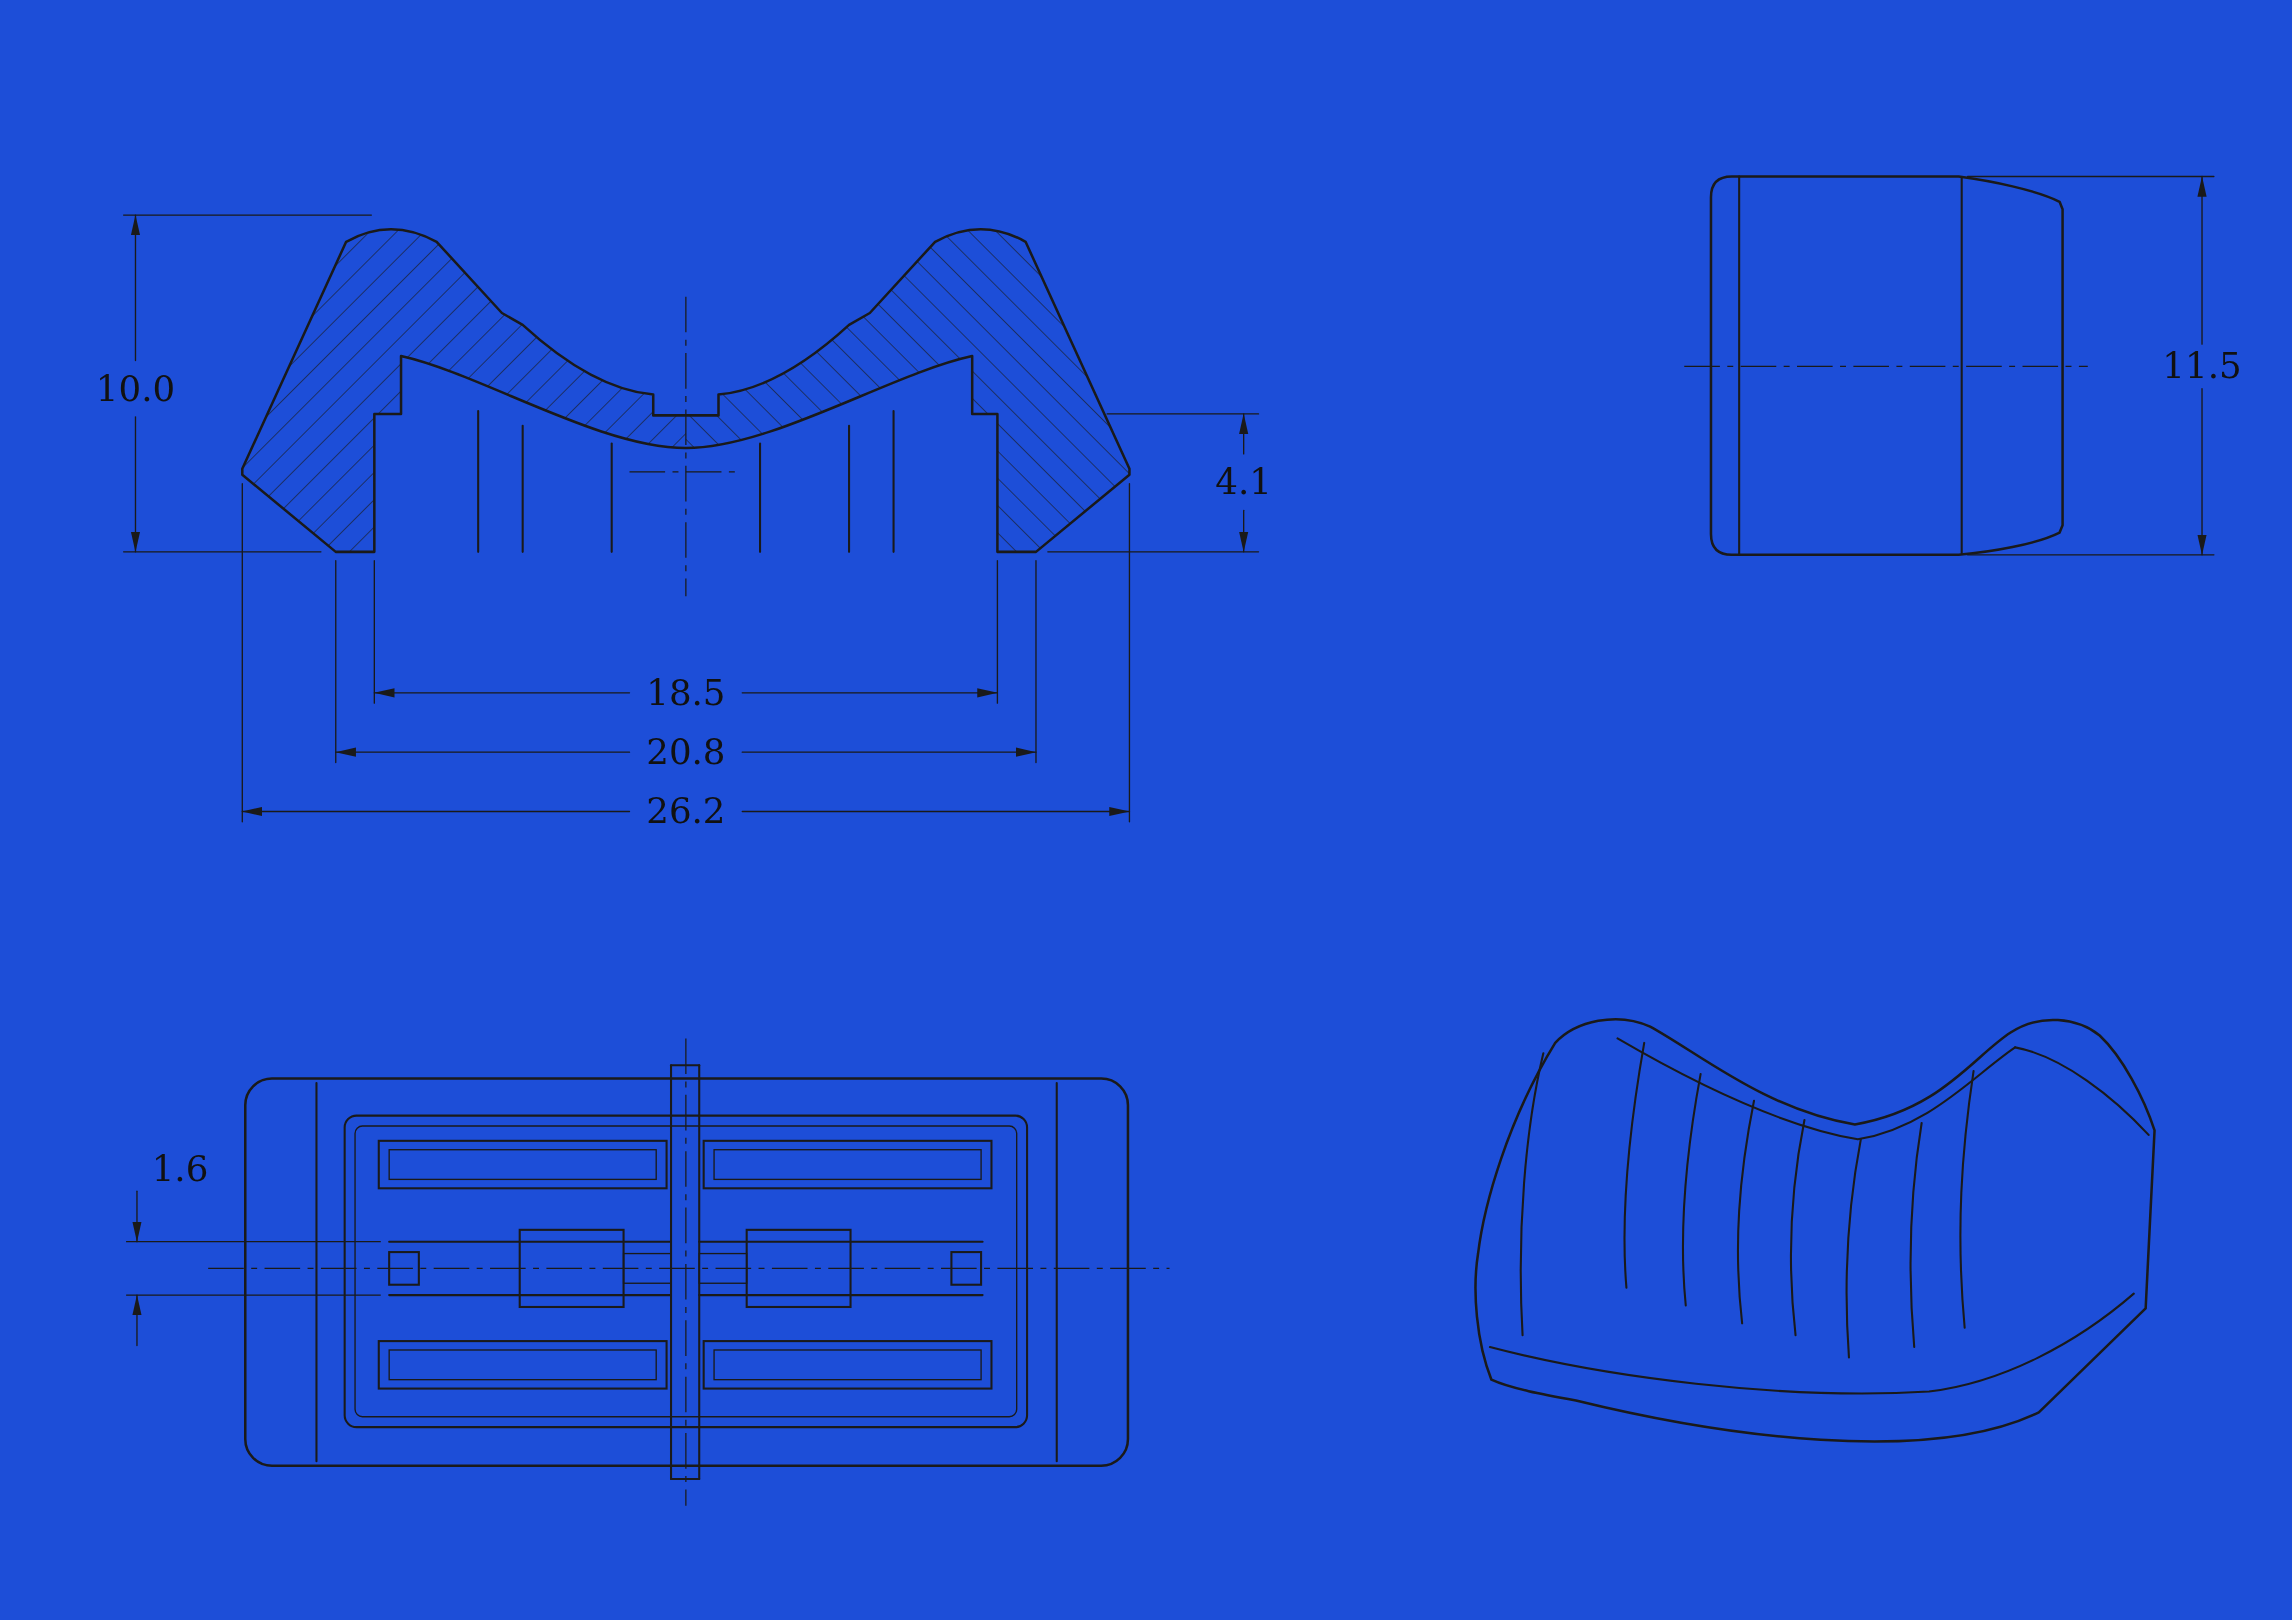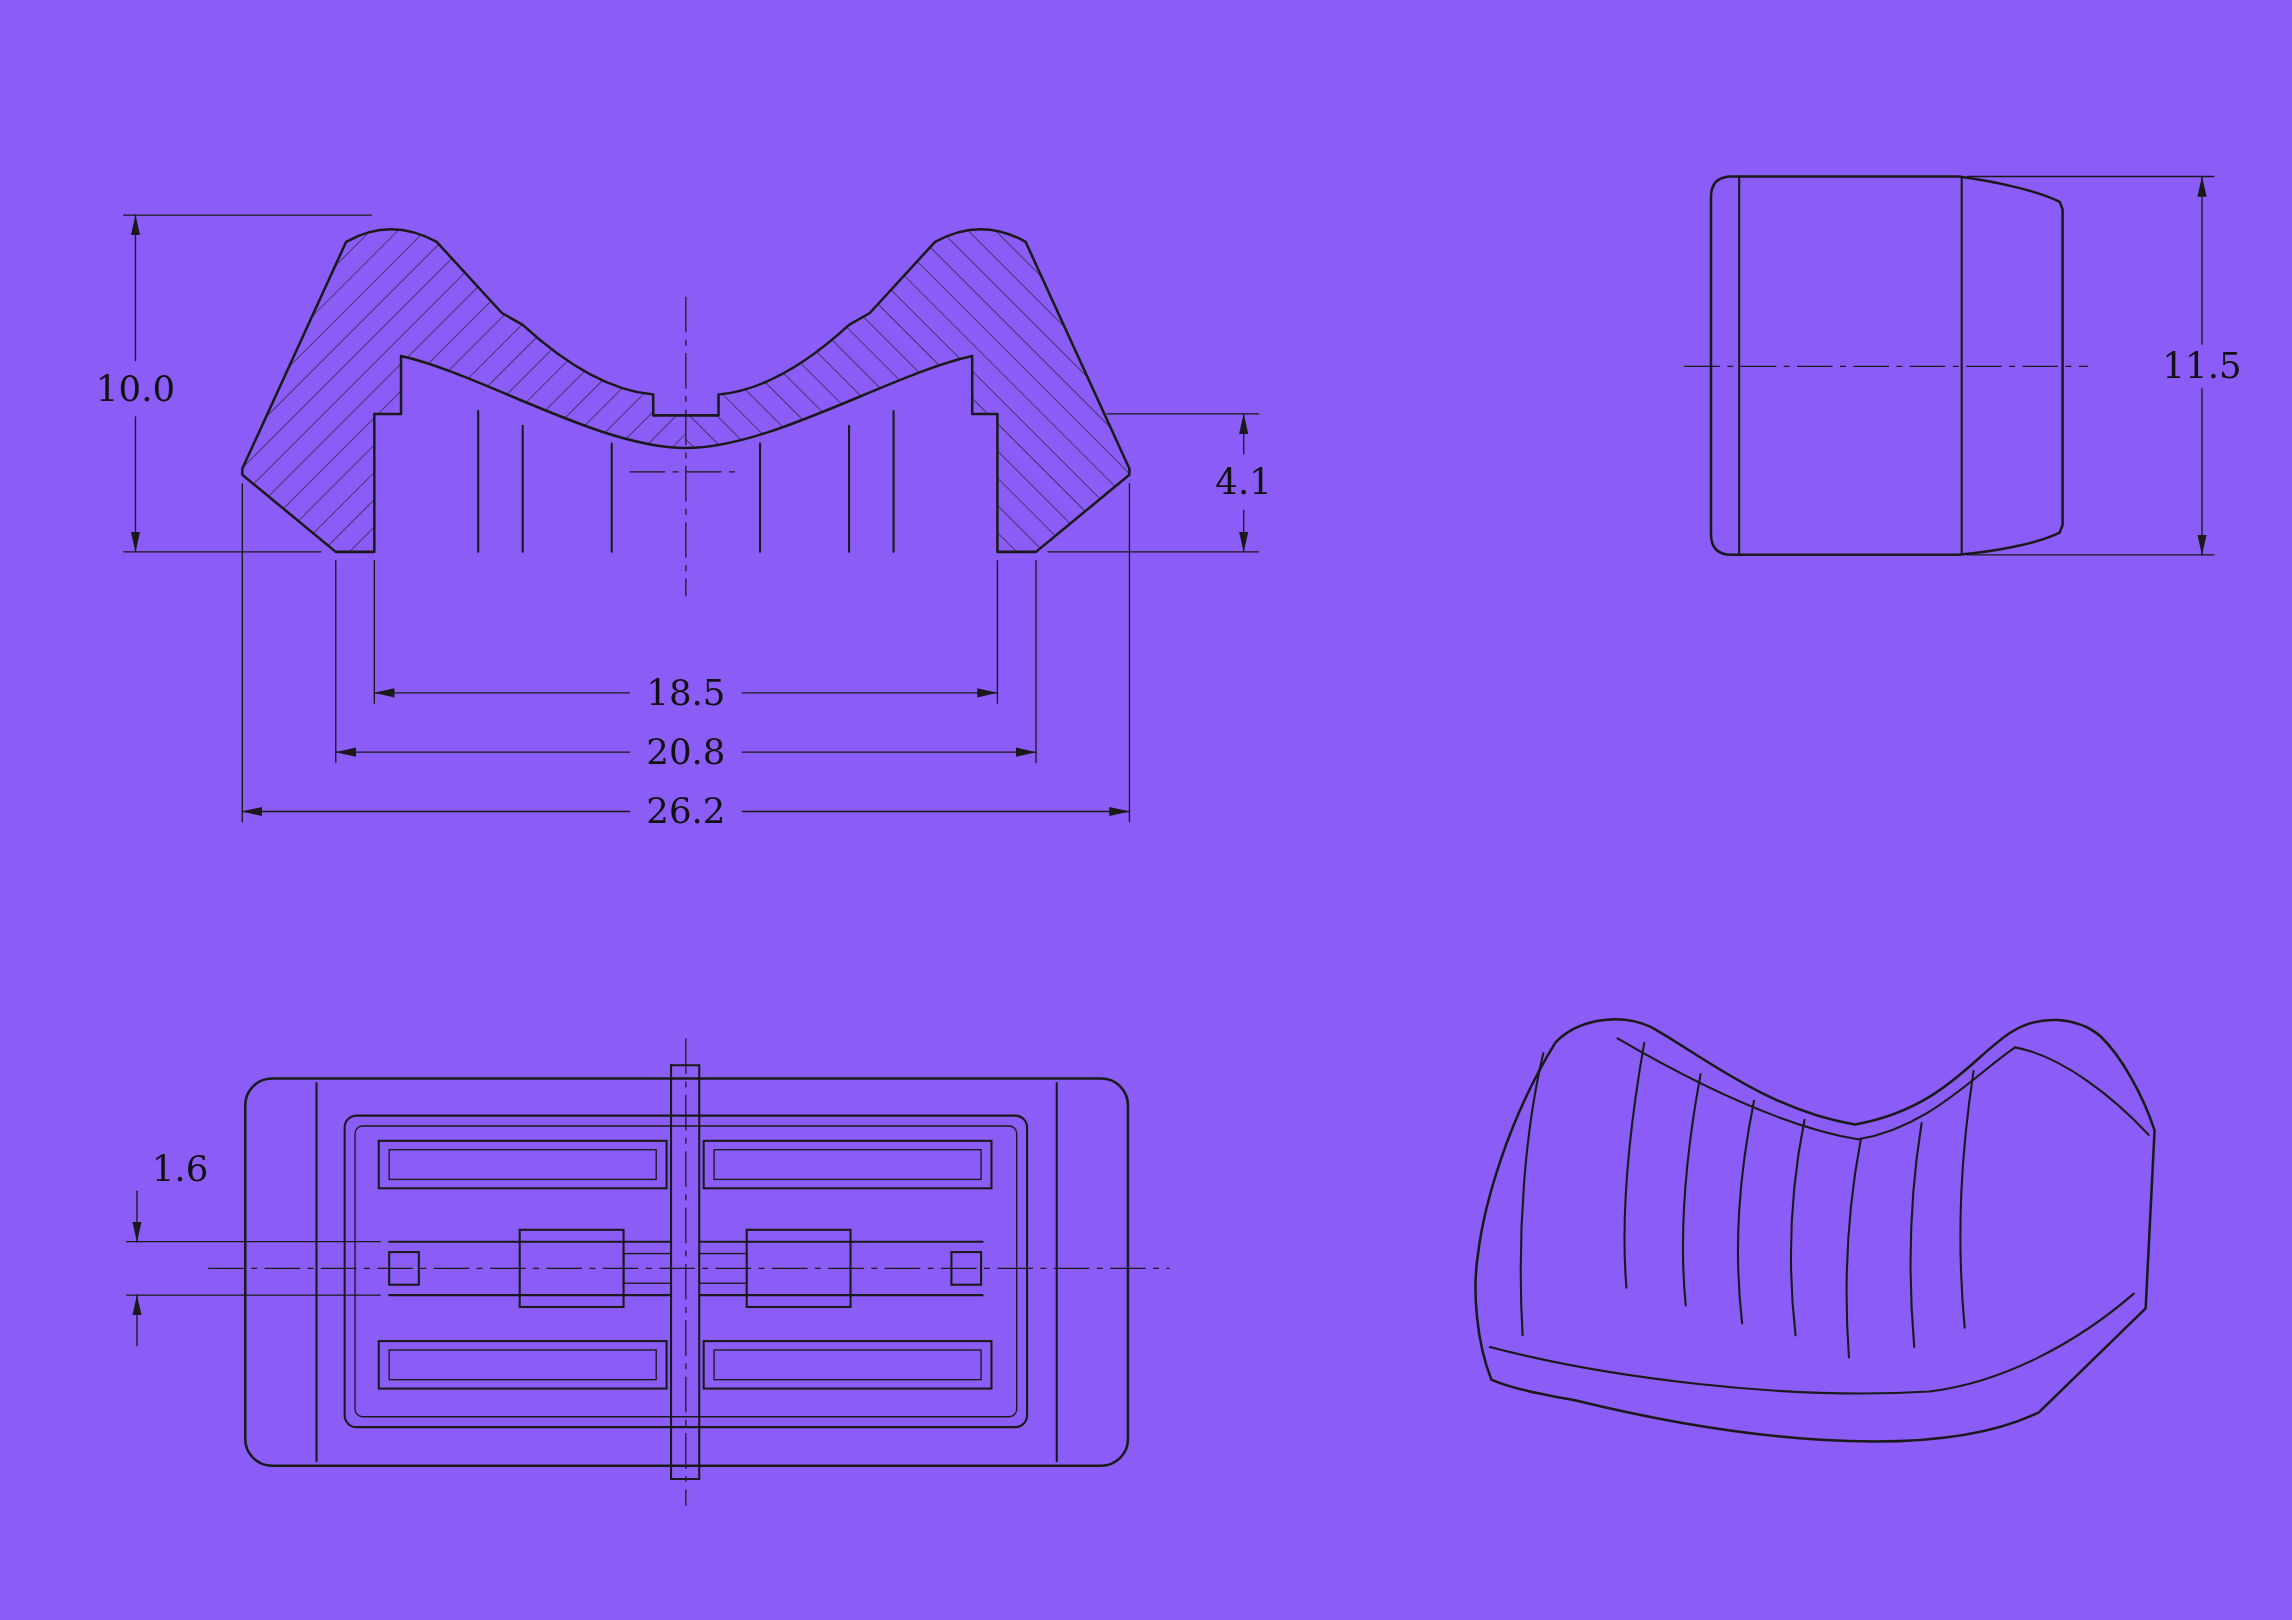--- a/index.html
+++ b/index.html
@@ -1,16 +1,16 @@
 <!DOCTYPE html>
 <html><head>
 <meta charset="utf-8">
 <style>
   html,body{margin:0;padding:0;background:#ffffff;}
-  .canvas{width:2293px;height:1620px;position:relative;background:#8b5cf6;overflow:hidden;}
+  .canvas{width:2293px;height:1620px;position:relative;background:#1d4ed8;overflow:hidden;}
   svg{display:block;}
   .outline{fill:none;stroke:#1a1a1a;stroke-width:1.7;stroke-linejoin:round;stroke-linecap:round;}
   .mid{fill:none;stroke:#1a1a1a;stroke-width:1.4;stroke-linecap:round;}
   .thin{fill:none;stroke:#1a1a1a;stroke-width:0.9;stroke-linecap:round;}
   .cl{fill:none;stroke:#1a1a1a;stroke-width:0.85;stroke-dasharray:24 5 4 5;}
   .dim{font-family:"DejaVu Serif", serif;font-size:24px;fill:#111111;text-anchor:middle;}
 </style>
 </head>
 <body>
 

